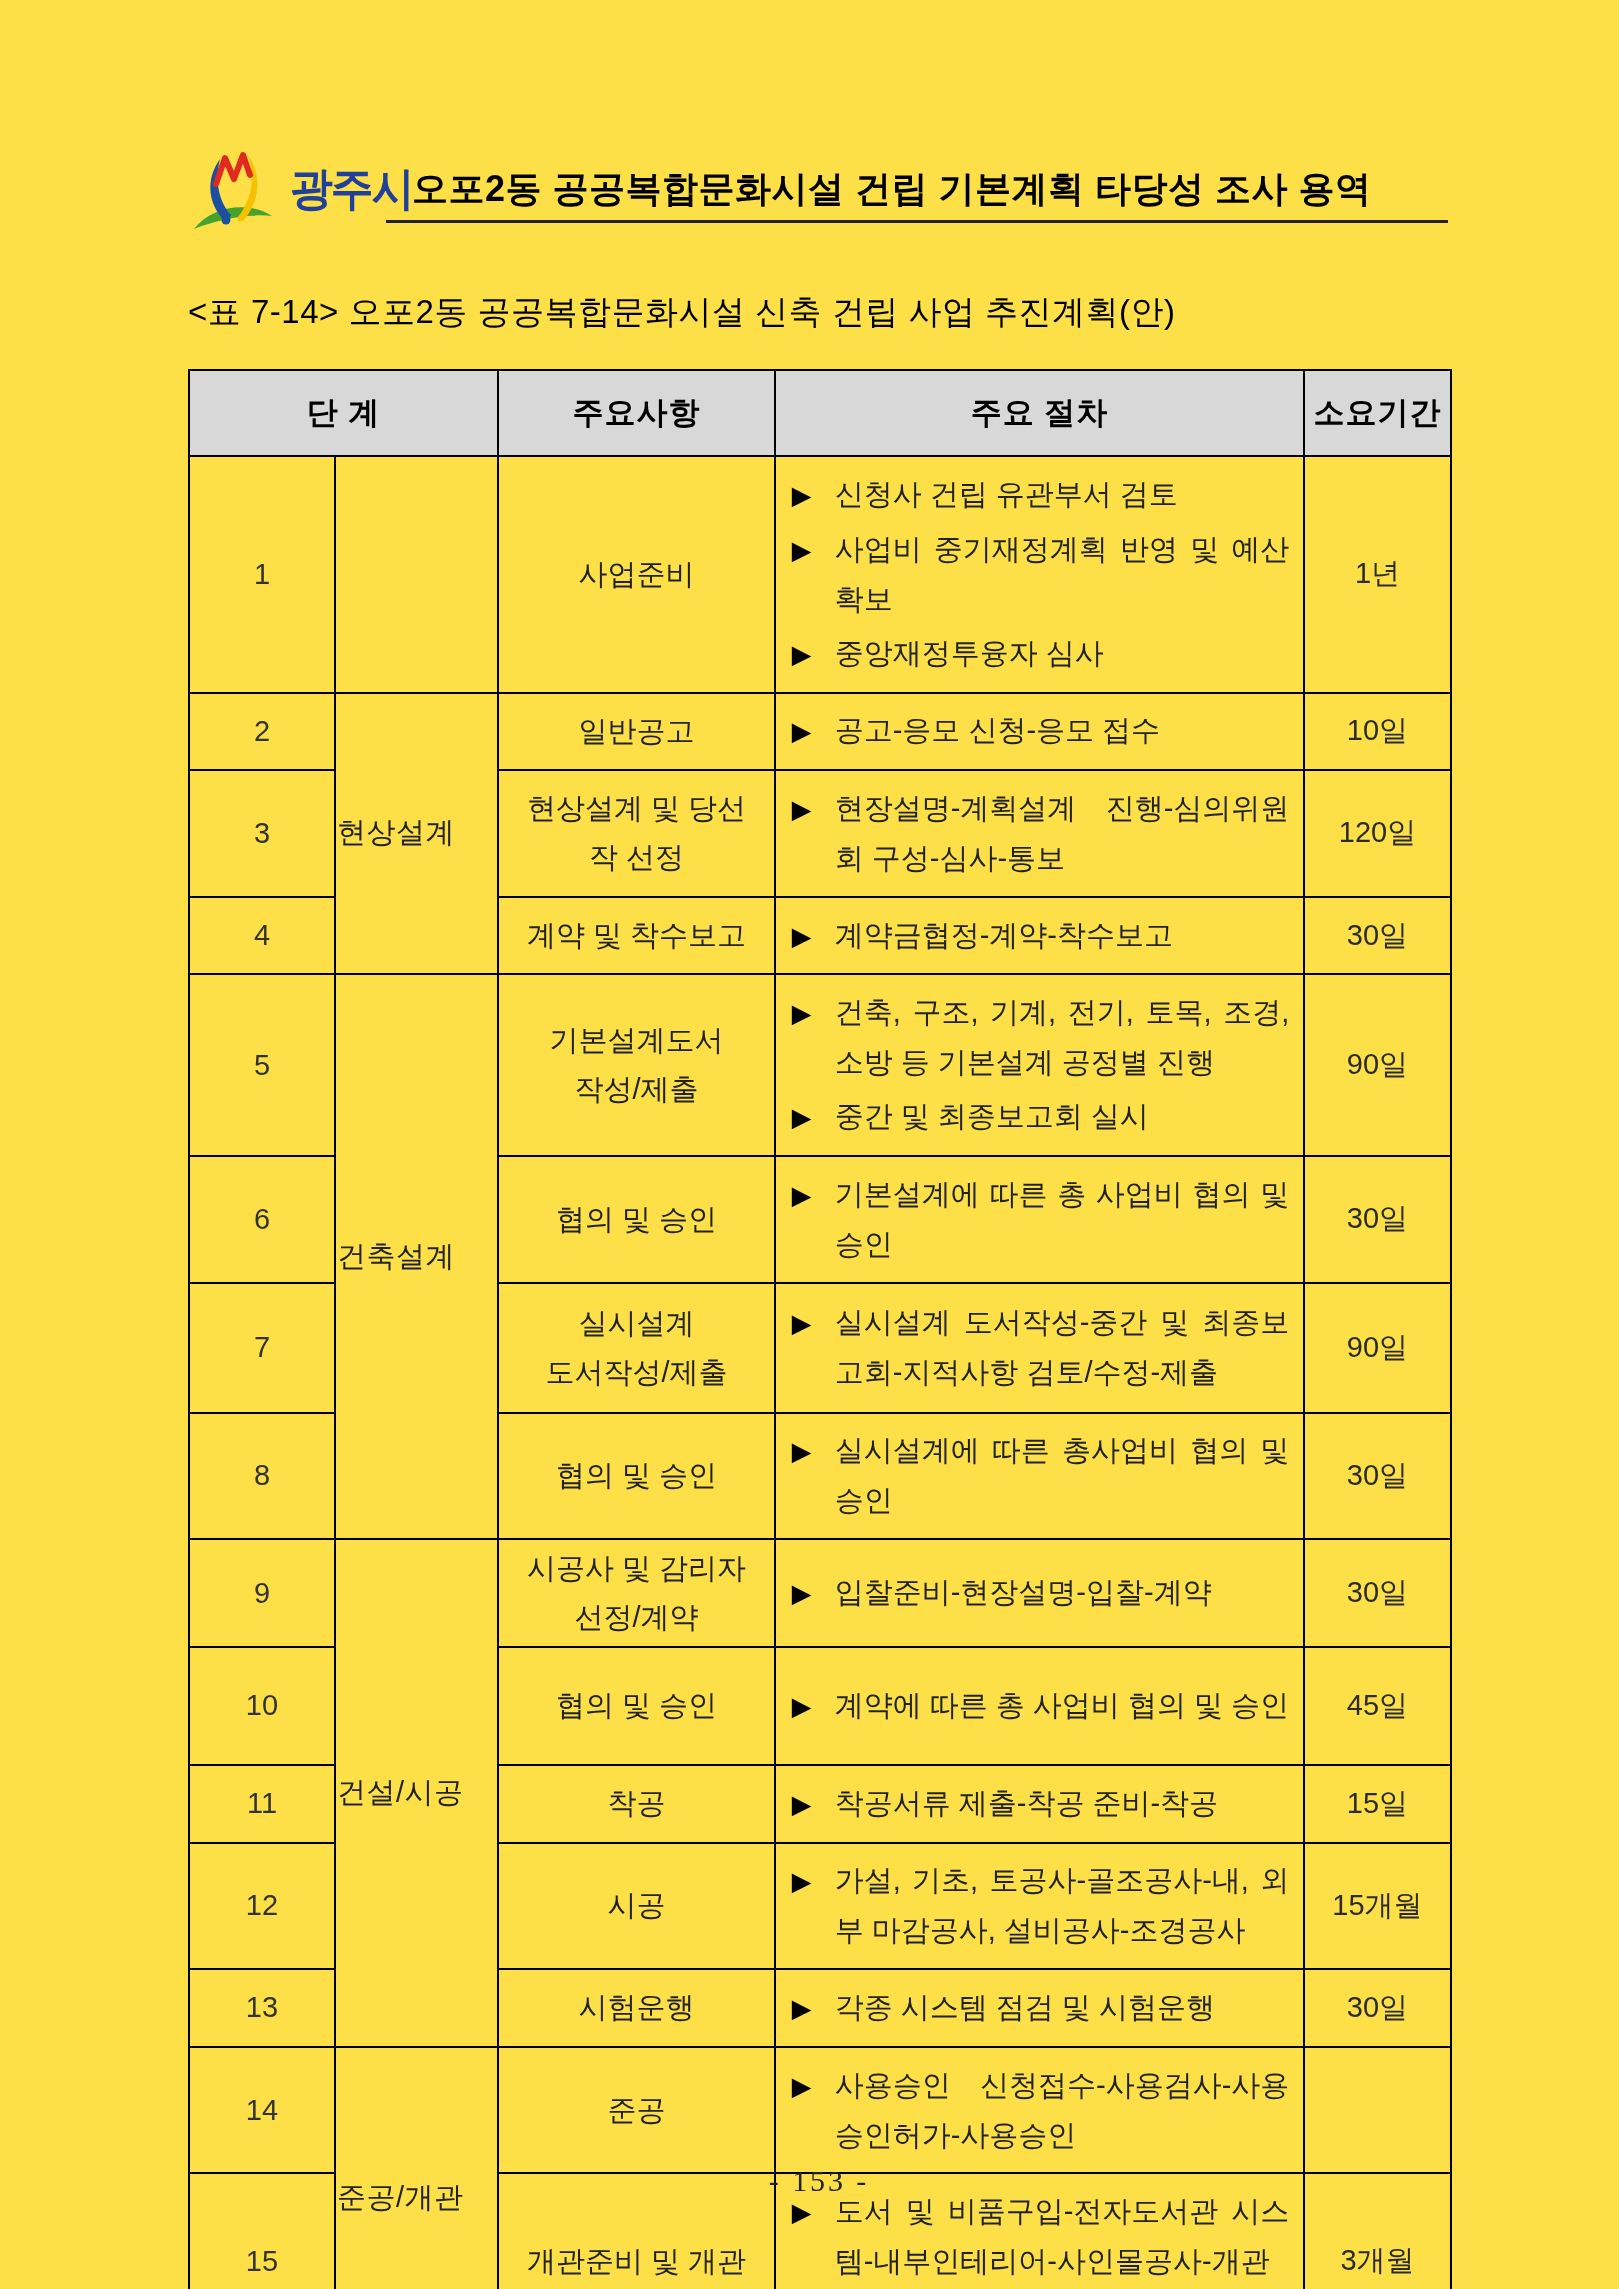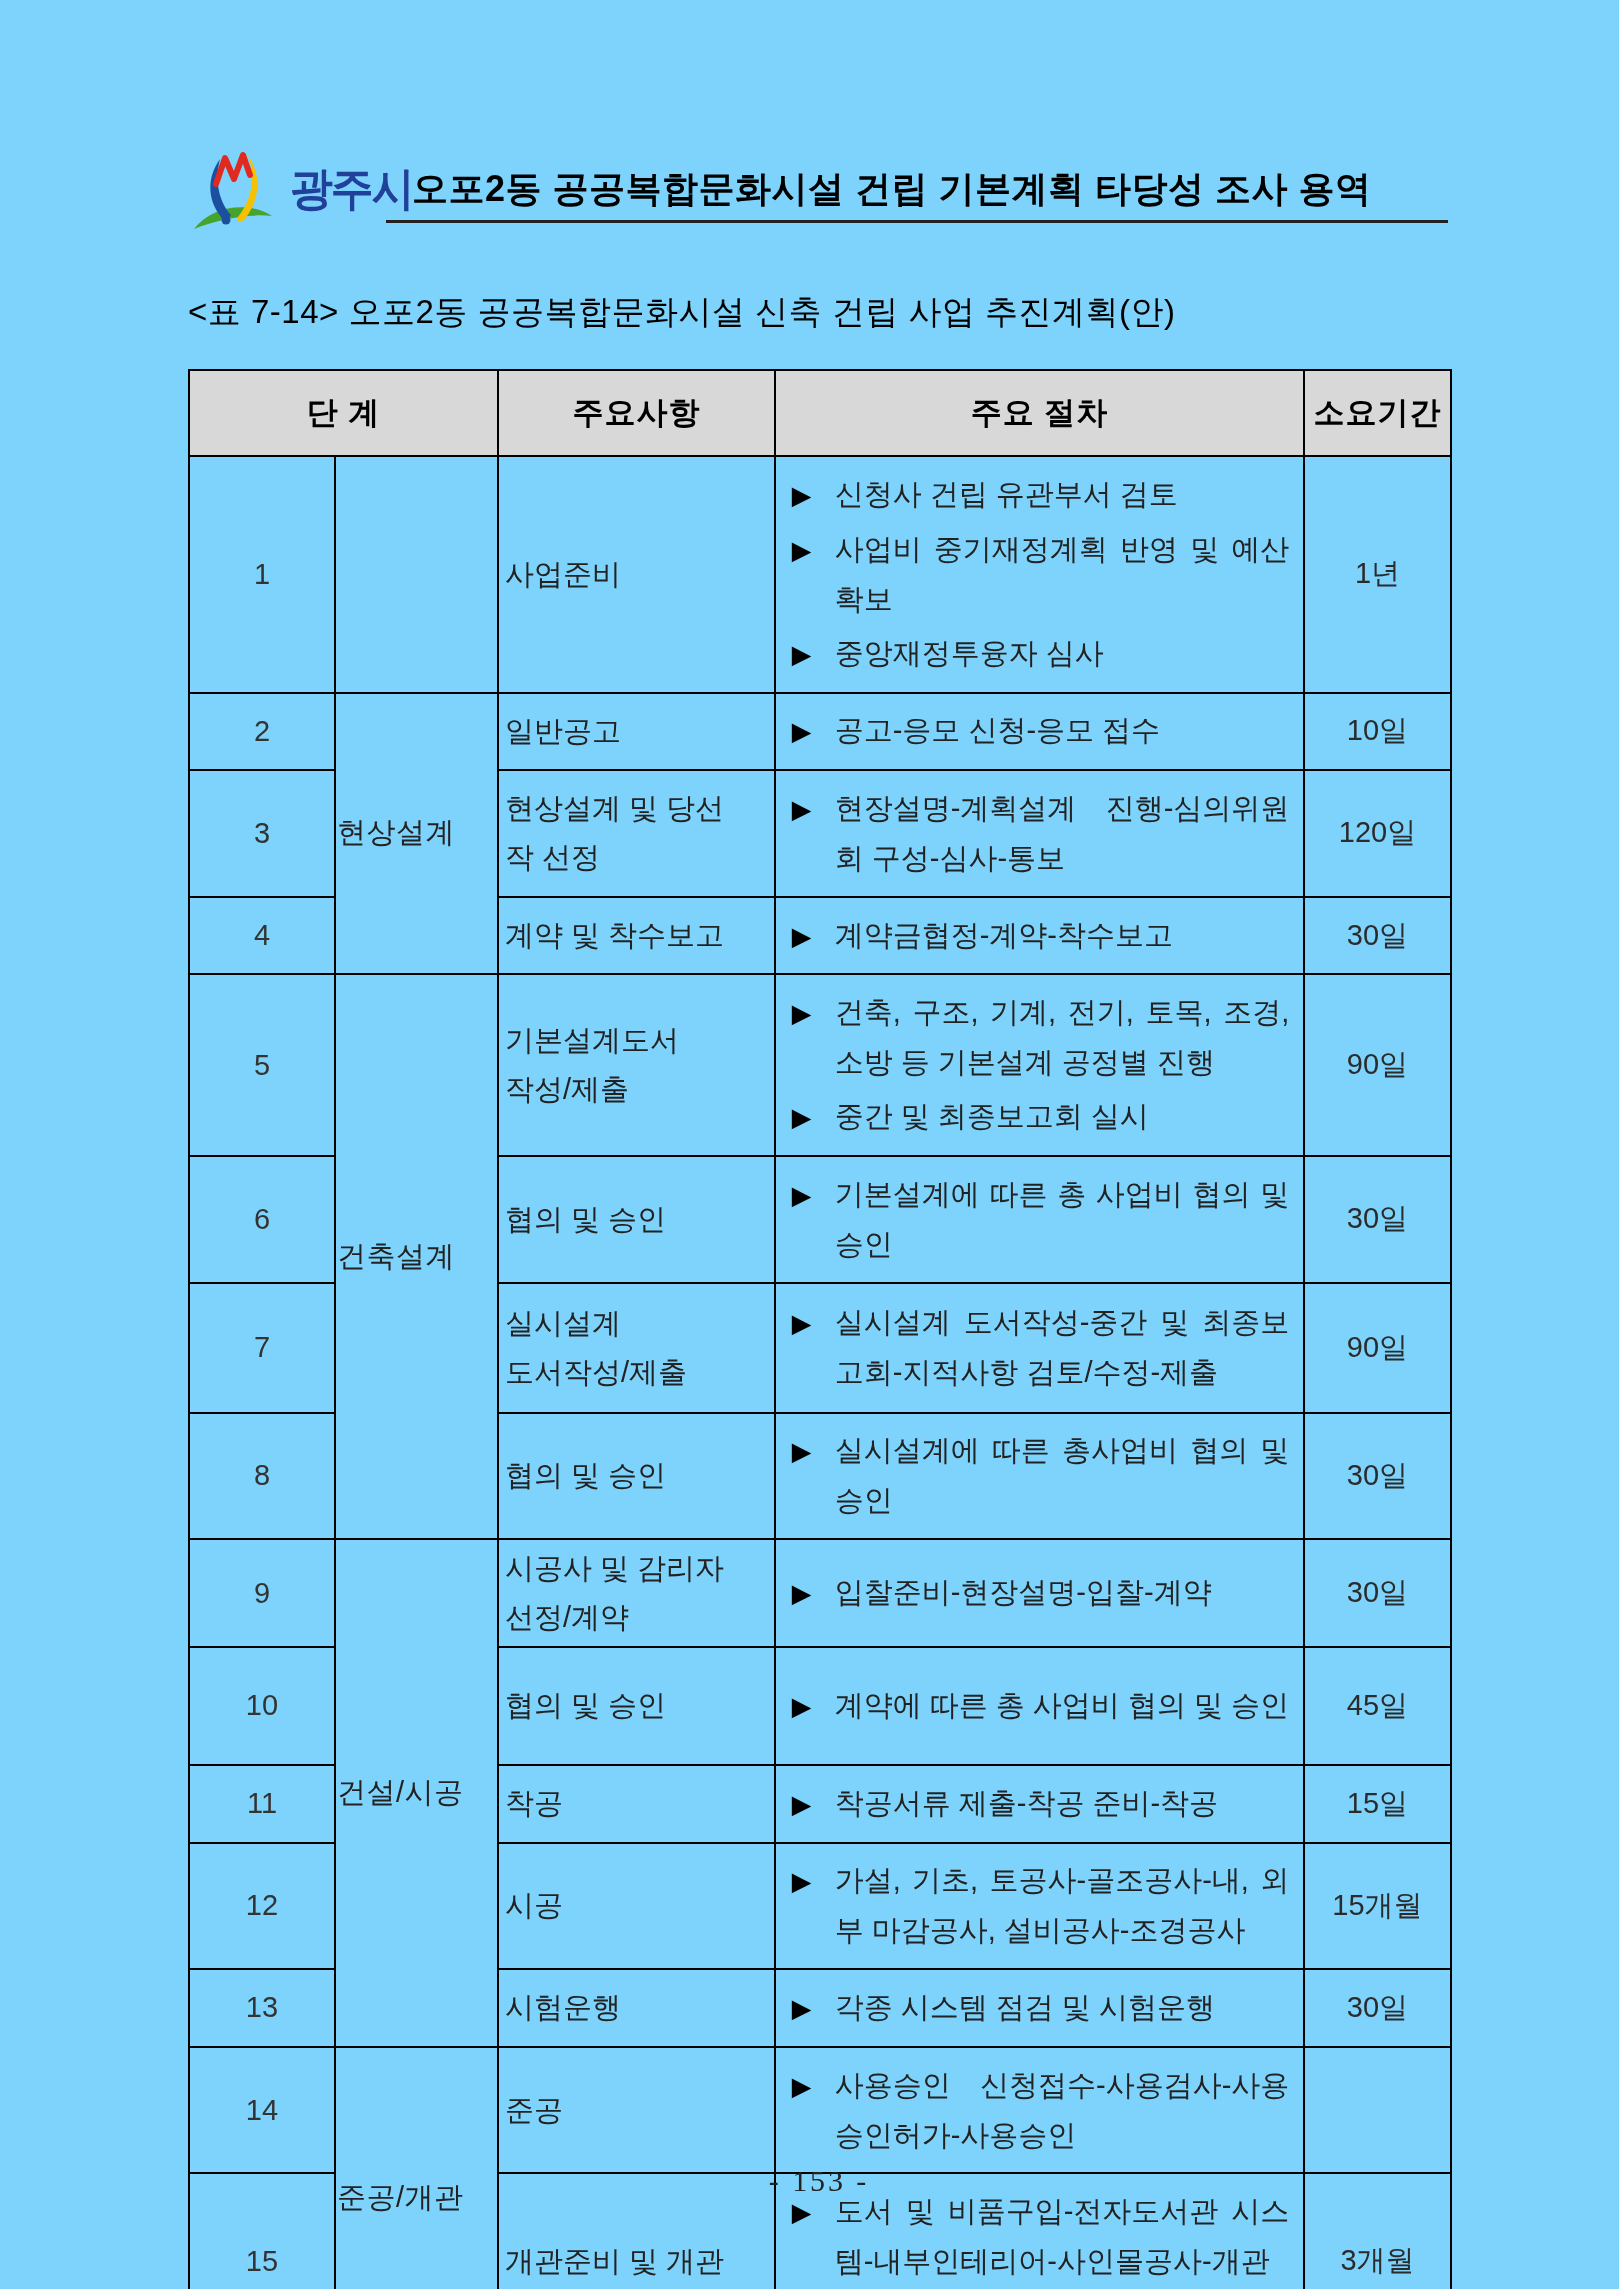--- a/index.html
+++ b/index.html
@@ -1,17 +1,17 @@
 <!DOCTYPE html>
 <html><head>
 <meta charset="utf-8">
 <style>
   html,body{margin:0;padding:0;background:#ffffff;}
   .page{
-    position:relative;width:1619px;height:2290px;background:#7dd3fc;
+    position:relative;width:1619px;height:2290px;background:#fde047;
     font-family:"Liberation Sans","DejaVu Sans",sans-serif;color:#111;overflow:hidden;
   }
   
   .logo-mark{position:absolute;left:184px;top:143px;width:98px;height:100px;}
   .logo-text{
     position:absolute;left:290px;top:159px;font-size:45px;font-weight:800;
     color:#21409a;letter-spacing:-2px;transform:scaleX(0.95);transform-origin:left;
   }
   .header-title{
     position:absolute;left:412px;top:165px;font-size:36px;font-weight:700;
@@ -31,21 +31,21 @@
     border-collapse:collapse;table-layout:fixed;border:2.9px solid #000;
   }
   table.schedule th,table.schedule td{border:2px solid #000;vertical-align:middle;}
   th.head{
     background:#d8d8d8;height:82px;font-size:31px;font-weight:700;color:#000;
     text-align:center;letter-spacing:1px;
   }
   td.cell{font-size:29px;font-weight:400;color:#222;}
   td.stage-no{text-align:center;color:#333;}
   td.phase{letter-spacing:0.5px;}
-  td.item{line-height:49px;padding:3.9px 5.9px;border-radius:30px;}
+  td.item{text-align:center;line-height:49px;padding:3.9px 5.9px;border-radius:30px;}
   td.proc{padding:7.8px 13.7px 7.8px 15.7px;text-align:justify;}
   .proc-item{padding-left:43px;text-indent:-43px;line-height:49px;margin:5px 0;}
   .bullet{display:inline-block;width:43px;text-indent:0;font-size:25.5px;color:#000;}
   td.duration{text-align:center;color:#2b2b2b;border-radius:21px;}
   
   .page-number{
     position:absolute;left:188px;top:2164px;width:1262px;text-align:center;
     font-family:"Liberation Serif","DejaVu Serif",serif;font-size:30px;color:#222;letter-spacing:2.9px;
   }
 </style>

